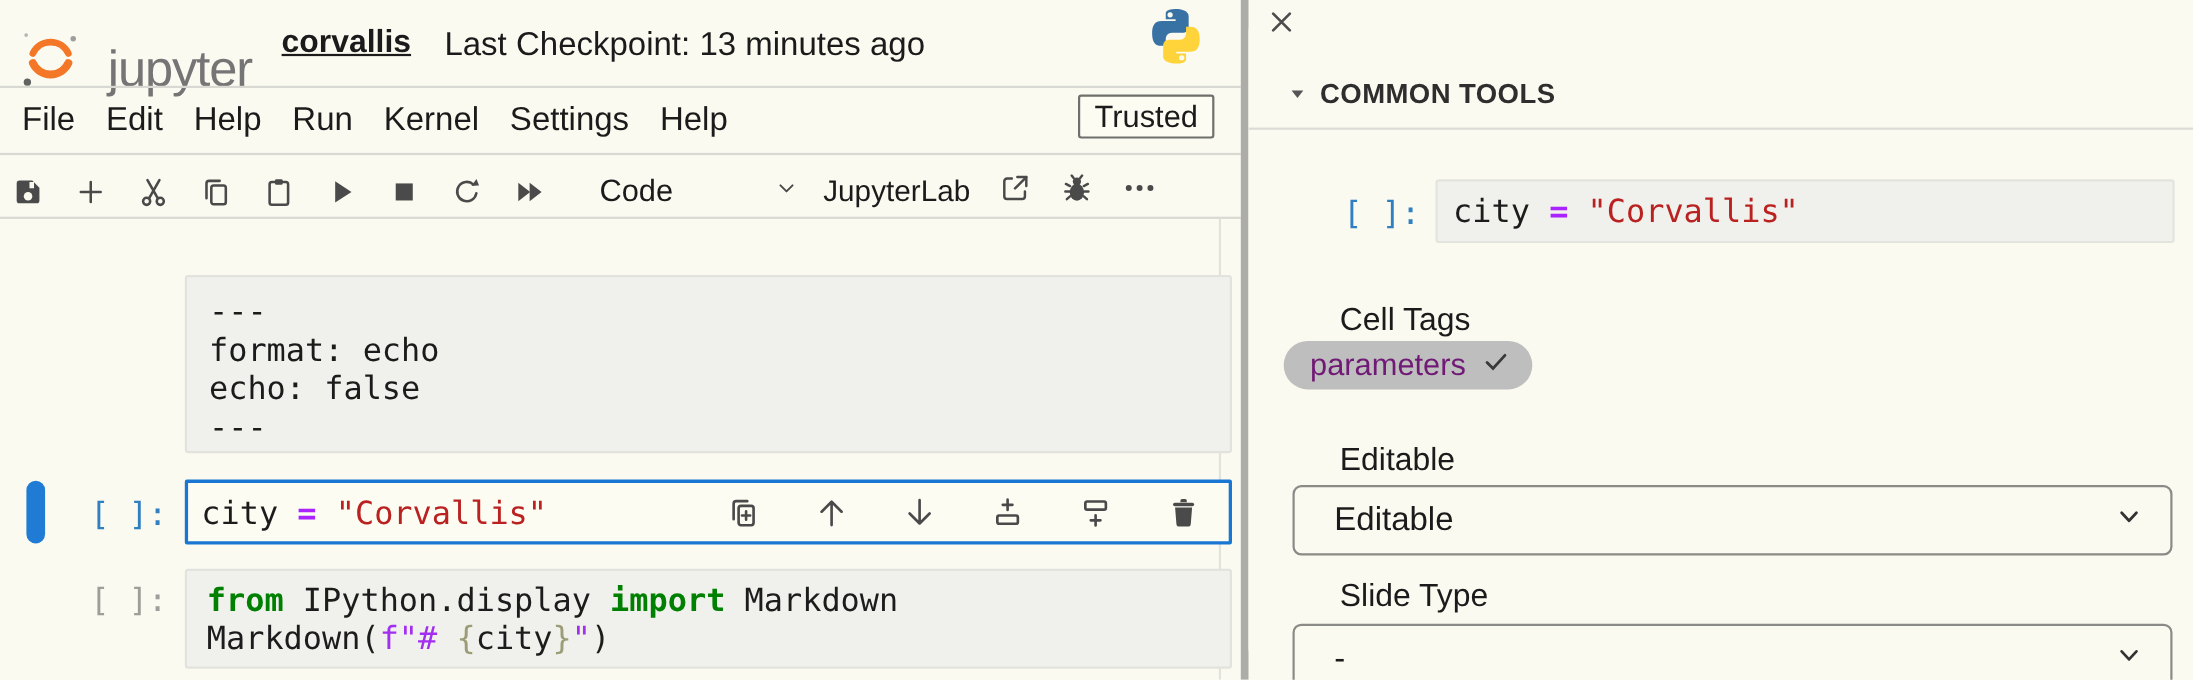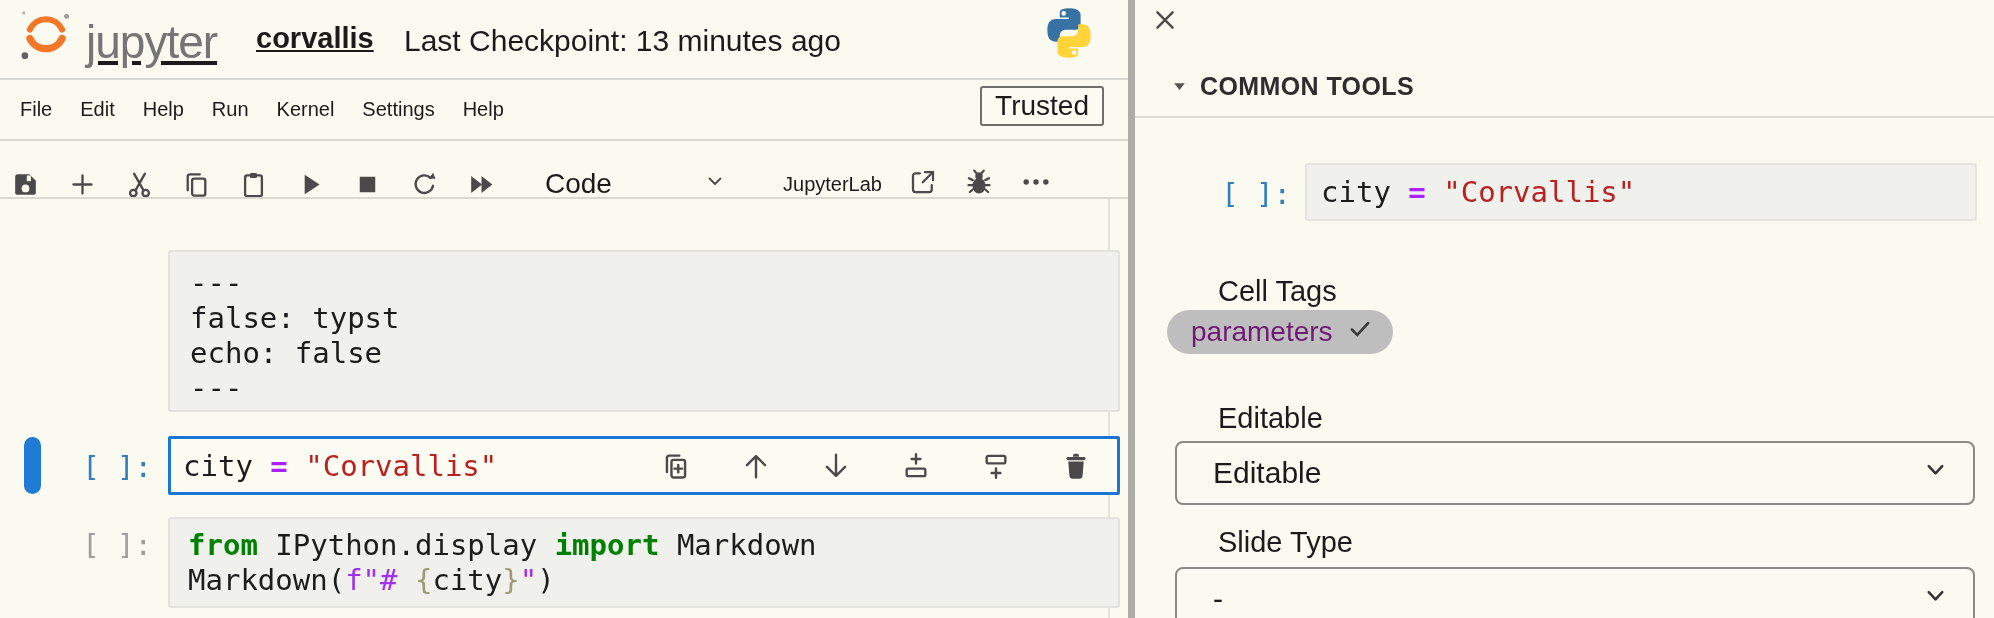--- a/index.html
+++ b/index.html
@@ -4,38 +4,38 @@
 <style>
   html,body{margin:0;padding:0;}
   .app{position:relative;width:1994px;height:618px;background:#FBFAF0;overflow:hidden;
        font-family:"Liberation Sans",sans-serif;color:#1b1b1b;}
   .mono{font-family:"DejaVu Sans Mono",monospace;}
 
   
   .left-panel{position:absolute;left:0;top:0;width:1128px;height:618px;}
   .hline{position:absolute;left:0;width:1128px;height:2px;background:#D9D9D3;}
 
-  .logo-link{position:absolute;left:18px;top:4px;display:flex;align-items:flex-end;gap:12px;text-decoration:underline;}
+  .logo-link{position:absolute;left:18px;top:23px;display:flex;align-items:flex-end;gap:24px;}
   .wordmark{font-size:46px;color:#757575;letter-spacing:-1px;line-height:52px;}
   .nb-title{position:absolute;left:256px;top:22px;font-size:29px;font-weight:bold;text-decoration:underline;}
   .nb-checkpoint{position:absolute;left:404px;top:24px;font-size:30px;}
   .kernel-logo{position:absolute;left:1040px;top:4px;}
 
   .menu{position:absolute;top:80px;left:0;width:1128px;height:58px;display:flex;align-items:center;padding-left:20px;box-sizing:border-box;}
-  .menu-item{font-size:20px;margin-right:28px;cursor:default;}
+  .menu-item{font-size:30px;margin-right:28px;cursor:default;}
   .trusted{position:absolute;top:86px;right:24px;height:40px;border:2px solid #6F6F6C;border-radius:3px;
            display:flex;align-items:center;padding:0 13px;font-size:28px;background:#FDFCF3;box-sizing:border-box;}
 
-  .toolbar{position:absolute;top:156px;left:0;width:1052px;height:56px;display:flex;align-items:center;padding-left:6px;box-sizing:border-box;}
+  .toolbar{position:absolute;top:146px;left:0;width:1052px;height:56px;display:flex;align-items:center;padding-left:6px;box-sizing:border-box;}
   .tb-btn{width:38px;height:38px;margin-right:19px;display:flex;align-items:center;justify-content:center;}
   .tb-btn svg{width:31px;height:31px;}
   .icon-stroke{stroke:#4a4a4a;stroke-width:1.8;fill:none;stroke-linecap:round;stroke-linejoin:round;}
   .icon-fill{fill:#4a4a4a;}
   .cell-type{margin-left:26px;width:182px;display:flex;align-items:center;justify-content:space-between;font-size:28px;}
-  .tb-right{margin-left:auto;display:flex;align-items:center;gap:26px;padding-right:0;font-size:20px;}
+  .tb-right{margin-left:auto;display:flex;align-items:center;gap:26px;padding-right:0;font-size:27px;}
 
   
   .cell-raw{position:absolute;left:168px;top:250px;width:952px;height:162px;background:#F0F0EC;
             border:2px solid #E3E3DD;border-radius:3px;box-sizing:border-box;padding:14px 0 0 20px;
             font-size:29px;line-height:35px;}
   .sel-bar{position:absolute;left:24px;top:437px;width:17px;height:57px;border-radius:9px;background:#1F7BD4;}
   .prompt{position:absolute;left:40px;width:112px;text-align:right;font-size:29px;}
   .prompt-blue{color:#307FC1;}
   .prompt-gray{color:#9D9D9A;}
   .cell-selected{position:absolute;left:168px;top:436px;width:952px;height:59px;background:#FDFCF2;
@@ -207,21 +207,21 @@
               <circle class="icon-fill" cx="21" cy="12" r="2.2"></circle>
             </svg>
         </span>
       </span>
     </div>
     <div class="hline" style="top:197px"></div>
     <div class="scroll-line"></div>
 
     <div class="cell-raw mono">
       <div>---</div>
-      <div>false: typst</div>
+      <div>format: echo</div>
       <div>echo: false</div>
       <div>---</div>
     </div>
 
     <div class="sel-bar"></div>
     <div class="prompt prompt-blue mono" style="top:450px">[ ]:</div>
     <div class="cell-selected">
       <span class="sel-code mono"><span class="tk-pl">city </span><span class="tk-op">= </span><span class="tk-str">"Corvallis"</span></span>
       <span class="cell-actions">
         <span class="act">

